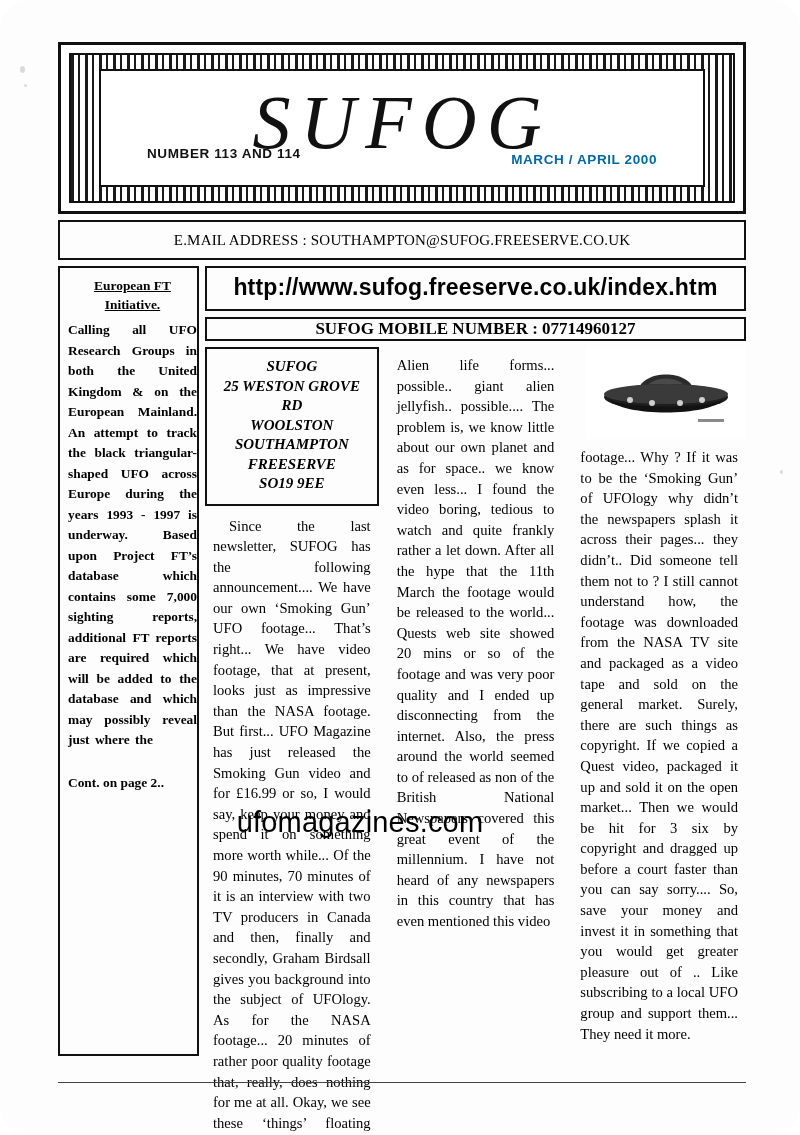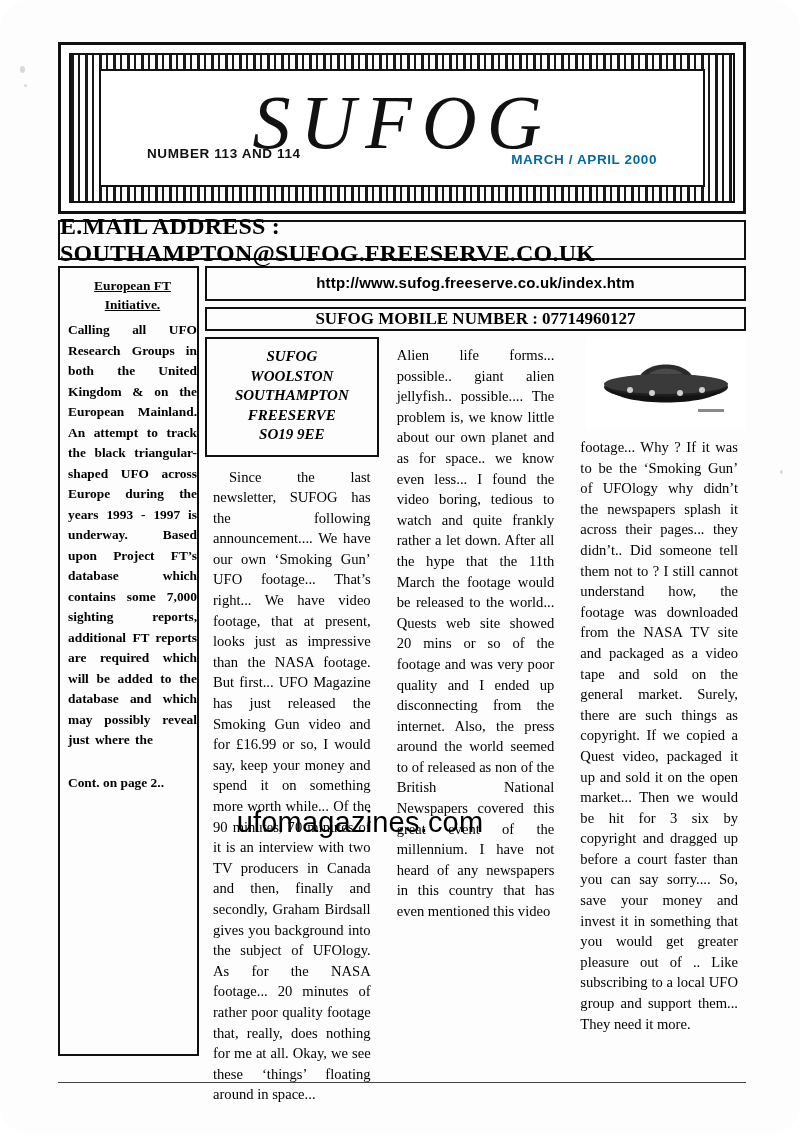--- a/index.html
+++ b/index.html
@@ -100,22 +100,22 @@
 
   
   .email-bar {
     margin-top: 6px;
     border: 2px solid #111;
     height: 40px;
     display: flex;
     align-items: center;
     justify-content: center;
     font-family: "Liberation Serif", serif;
-    font-weight: bold;
-    font-size: 24px;
+    font-weight: normal;
+    font-size: 15px;
     letter-spacing: .2px;
     box-sizing: border-box;
   }
 
   
   .body-area {
     margin-top: 6px;
     display: flex;
     gap: 6px;
     height: 790px;
@@ -170,21 +170,21 @@
     text-align: center;
   }
   .website-line1 {
     font-family: "Liberation Sans", sans-serif;
     font-size: 18px;
     letter-spacing: .2px;
     margin-bottom: 4px;
   }
   .website-line2 {
     font-family: "Liberation Sans", sans-serif;
-    font-size: 15px;
+    font-size: 23px;
     font-weight: bold;
     letter-spacing: .2px;
   }
   .mobile-box {
     border: 2px solid #111;
     box-sizing: border-box;
     height: 34px;
     display: flex;
     align-items: center;
     justify-content: center;
@@ -301,20 +301,21 @@
           <div class="website-line2">http://www.sufog.freeserve.co.uk/index.htm</div>
         </div>
 
         <div class="mobile-box">SUFOG MOBILE NUMBER : 07714960127</div>
 
         <div class="cols-wrap">
 
           <div class="col">
             <div class="address-box">
               <div>SUFOG</div>
+              <div>25 WESTON GROVE RD</div>
               <div>WOOLSTON</div>
               <div>SOUTHAMPTON</div>
               <div>FREESERVE</div>
               <div>SO19 9EE</div>
             </div>
             <p class="indent">Since the last newsletter, SUFOG has the following announcement.... We have our own ‘Smoking Gun’ UFO footage... That’s right... We have video footage, that at present, looks just as impressive than the NASA footage. But first... UFO Magazine has just released the Smoking Gun video and for £16.99 or so, I would say, keep your money and spend it on something more worth while... Of the 90 minutes, 70 minutes of it is an interview with two TV producers in Canada and then, finally and secondly, Graham Birdsall gives you background into the subject of UFOlogy. As for the NASA footage... 20 minutes of rather poor quality footage that, really, does nothing for me at all. Okay, we see these ‘things’ floating around in space...</p>
           </div>
 
           <div class="col">
             <p>Alien life forms... possible.. giant alien jellyfish.. possible.... The problem is, we know little about our own planet and as for space.. we know even less... I found the video boring, tedious to watch and quite frankly rather a let down. After all the hype that the 11th March the footage would be released to the world... Quests web site showed 20 mins or so of the footage and was very poor quality and I ended up disconnecting from the internet. Also, the press around the world seemed to of released as non of the British National Newspapers covered this great event of the millennium. I have not heard of any newspapers in this country that has even mentioned this video</p>

